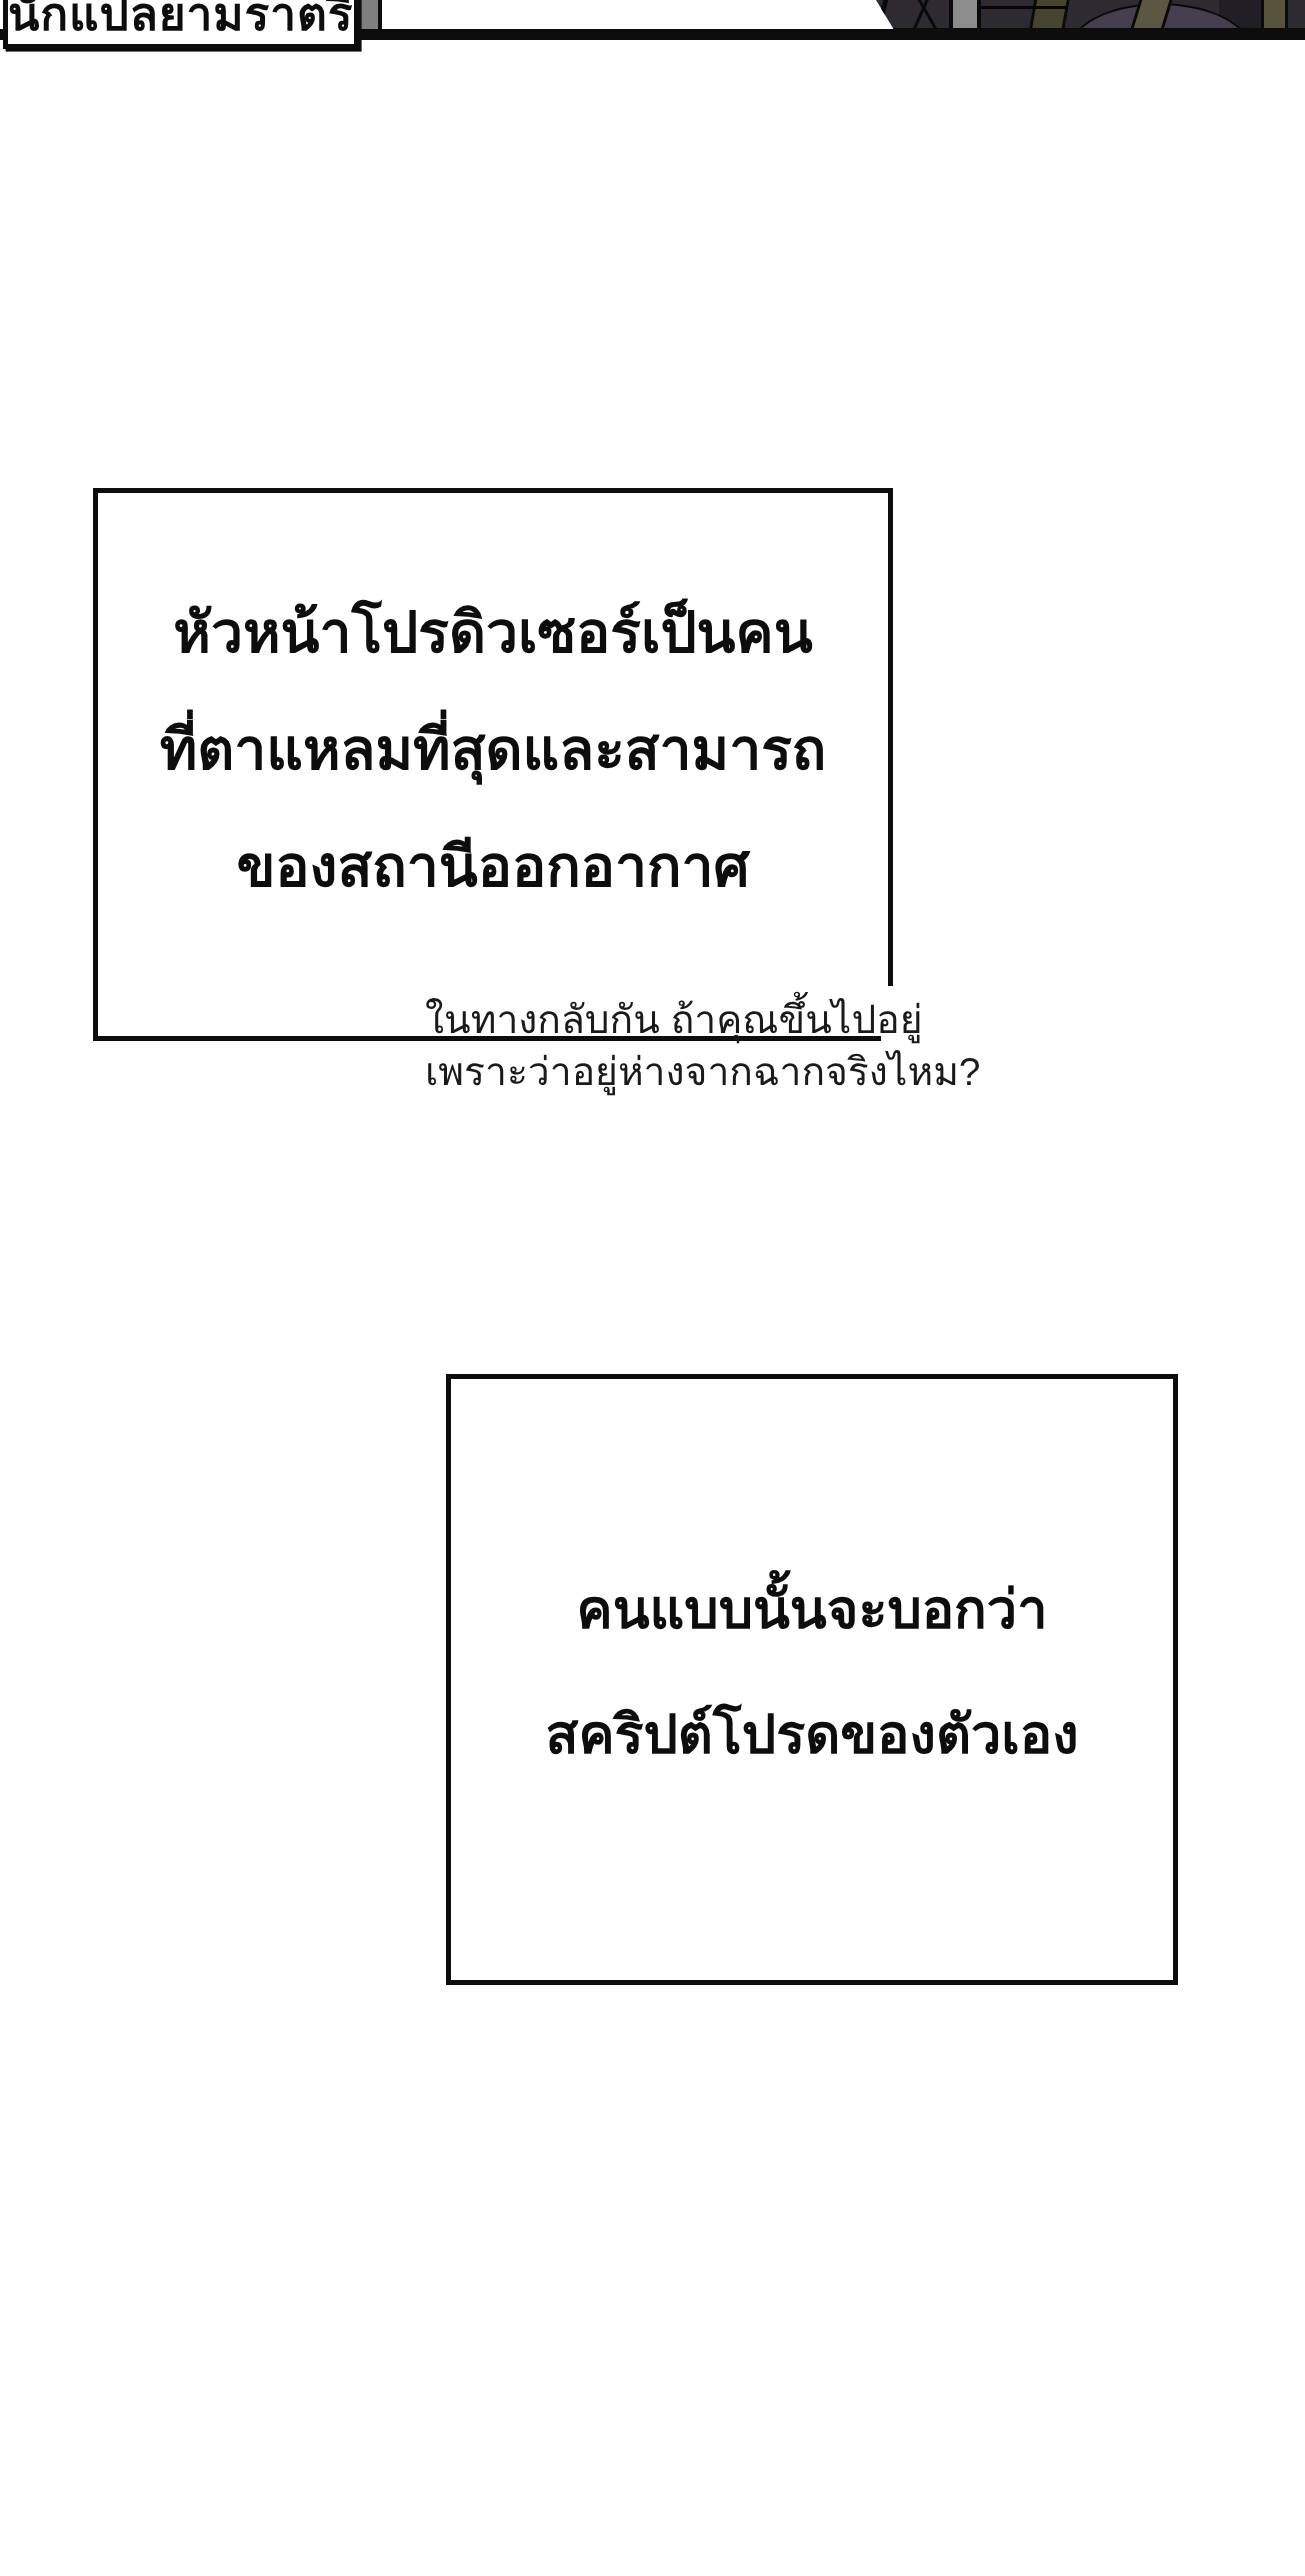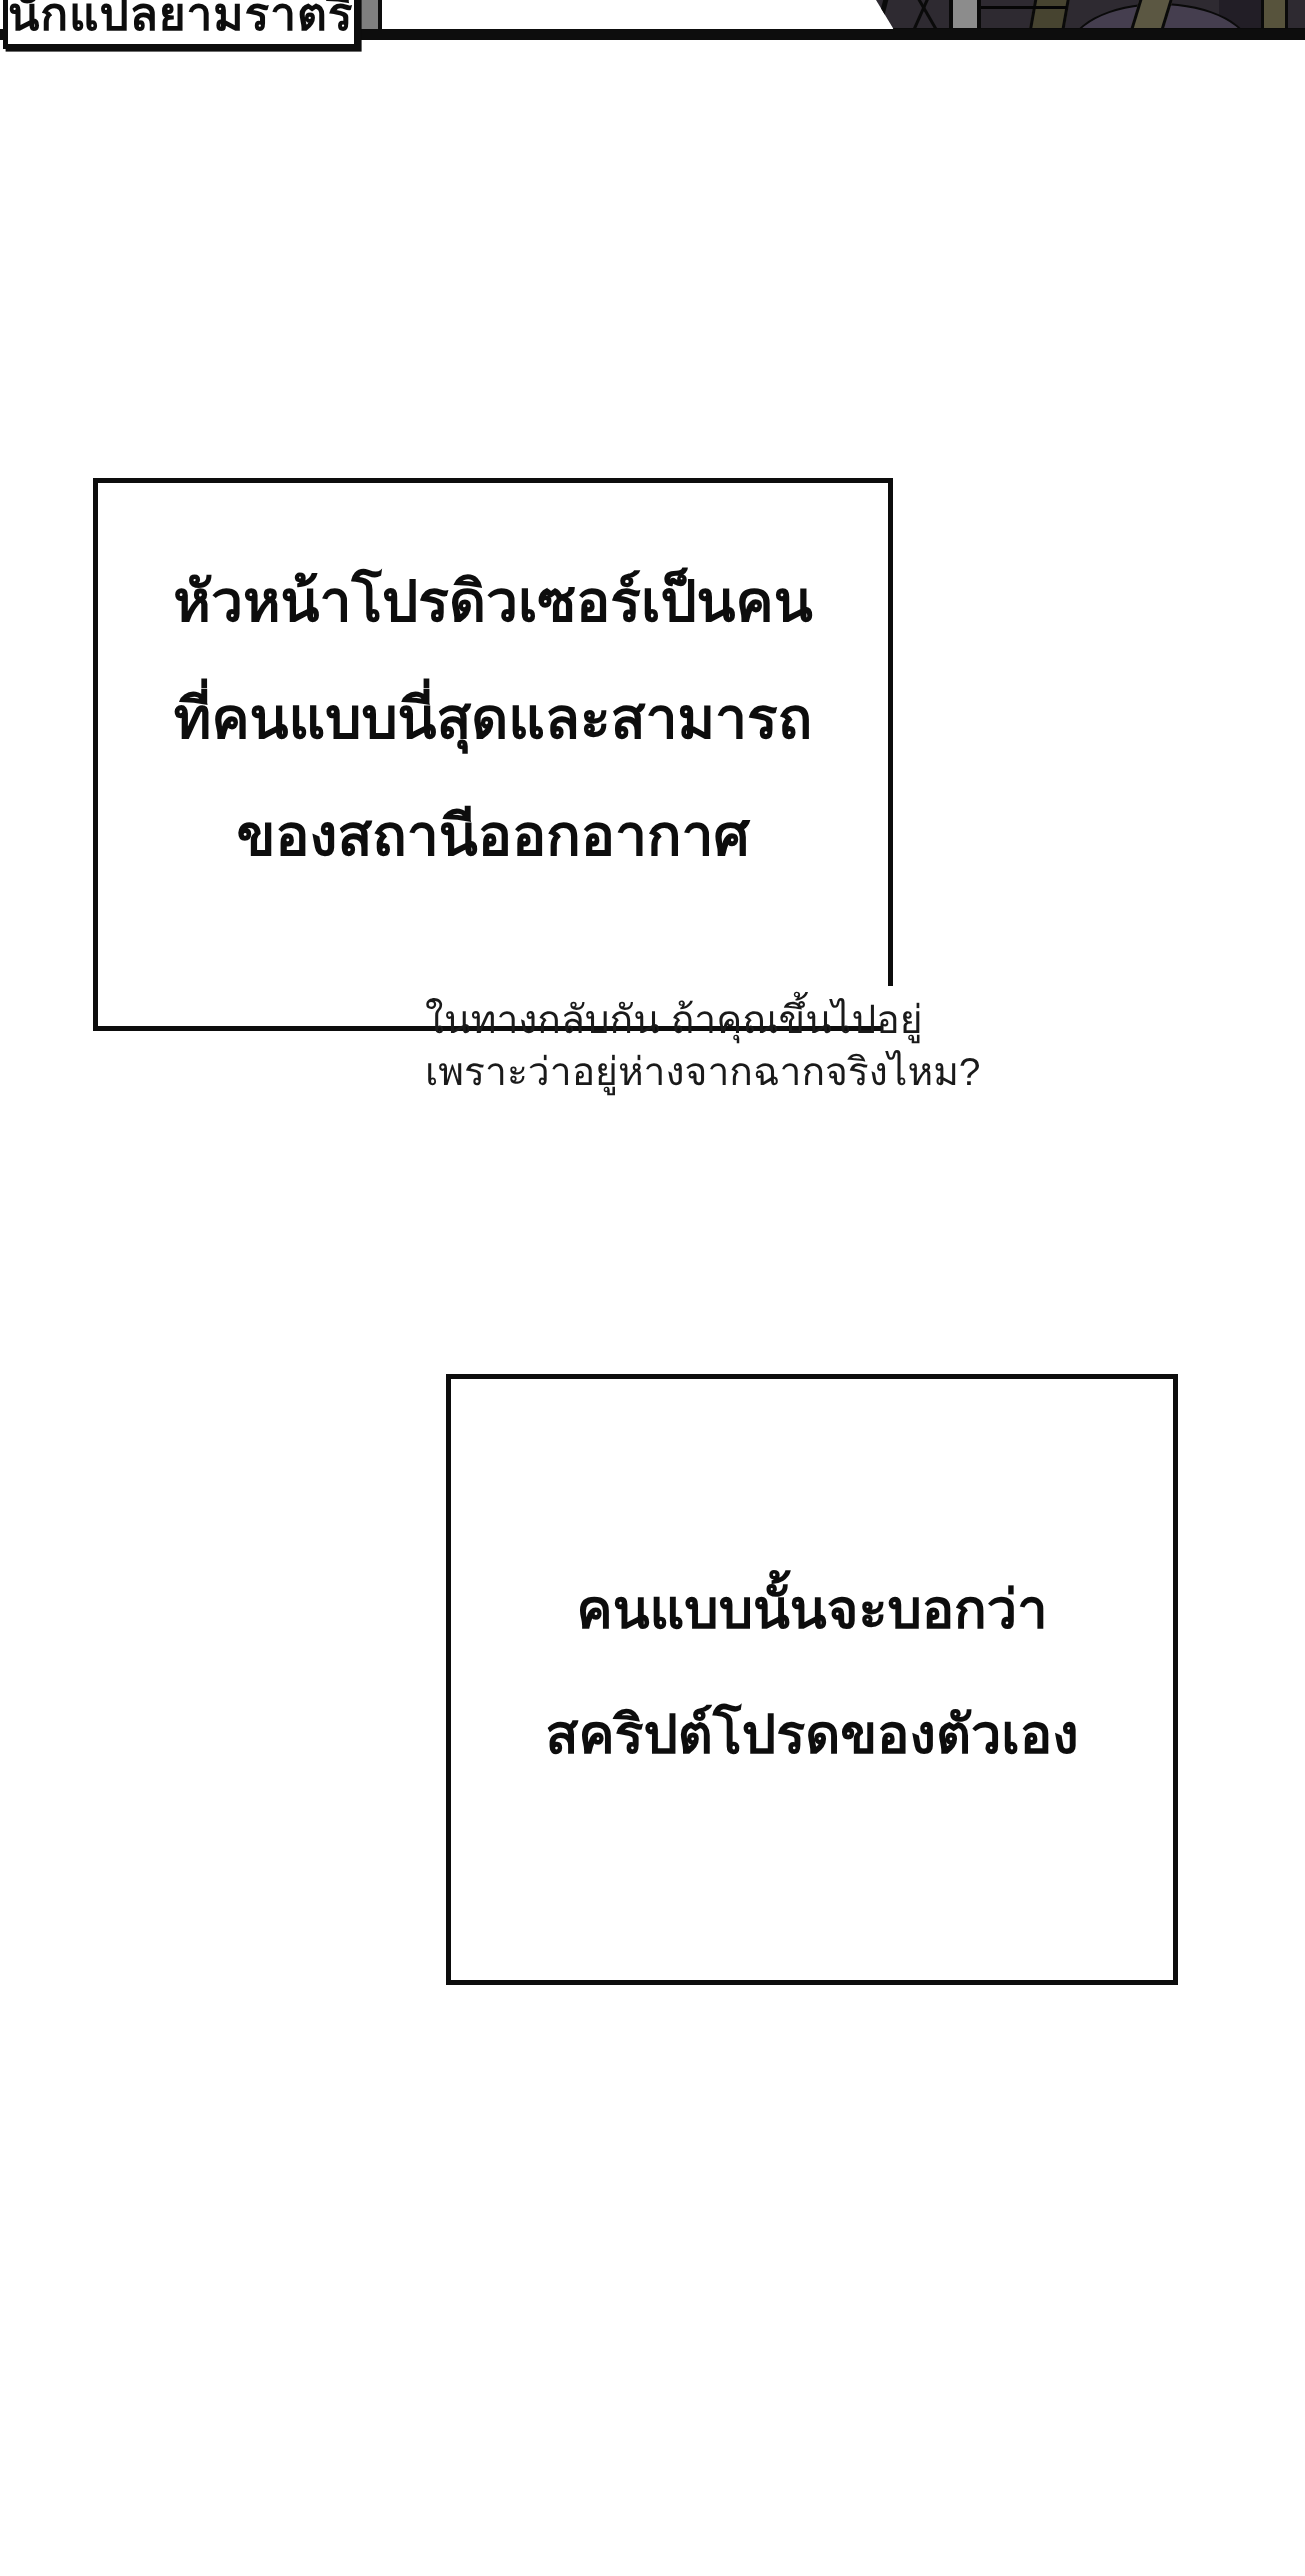--- a/index.html
+++ b/index.html
@@ -133,21 +133,21 @@
   }
   
   .speech-box {
     position: absolute;
     box-sizing: border-box;
     background: #ffffff;
     border: 5.2px solid #0d0d0d;
     z-index: 1;
     text-align: center;
   }
-  .box1 { left: 93px; top: 478px; width: 800px; height: 553px; padding-top: 60px; }
+  .box1 { left: 93px; top: 488px; width: 800px; height: 553px; padding-top: 81px; }
   .box1 .line { display: block; font-size: 57px; font-weight: bold; line-height: 117px; white-space: nowrap; }
   .box2 { left: 446px; top: 1374px; width: 732px; height: 611px; padding-top: 168px; }
   .box2 .line { display: block; font-size: 54px; font-weight: bold; line-height: 125px; white-space: nowrap; }
   
   .eraser { position: absolute; background: #ffffff; z-index: 2; }
   .eraser-bottom { left: 551px; top: 1041px; width: 339px; height: 20.6px; }
   .eraser-right  { left: 881px; top: 986px; width: 19px; height: 67px; }
   
   .narration {
     position: absolute;
@@ -187,21 +187,21 @@
     <div class="olive-band"></div>
     <div class="bottom-line"></div>
   </div>
 
   <div class="banner">
     <span class="title">นักแปลยามราตรี</span>
   </div>
 
   <div class="speech-box box1">
     <span class="line">หัวหน้าโปรดิวเซอร์เป็นคน</span>
-    <span class="line">ที่คนแบบนี่สุดและสามารถ</span>
+    <span class="line">ที่ตาแหลมที่สุดและสามารถ</span>
     <span class="line">ของสถานีออกอากาศ</span>
   </div>
 
   <div class="eraser eraser-bottom"></div>
   <div class="eraser eraser-right"></div>
 
   <div class="narration">
     <span class="line">ในทางกลับกัน ถ้าคุณขึ้นไปอยู่</span>
     <span class="line">เพราะว่าอยู่ห่างจากฉากจริงไหม?</span>
   </div>

